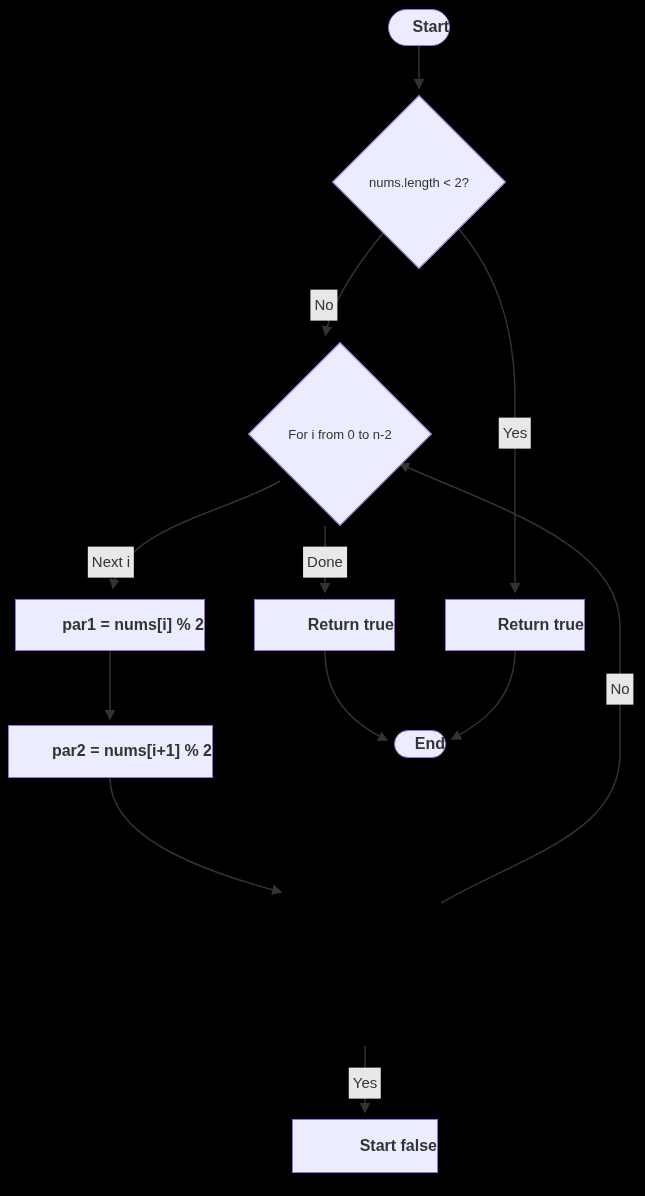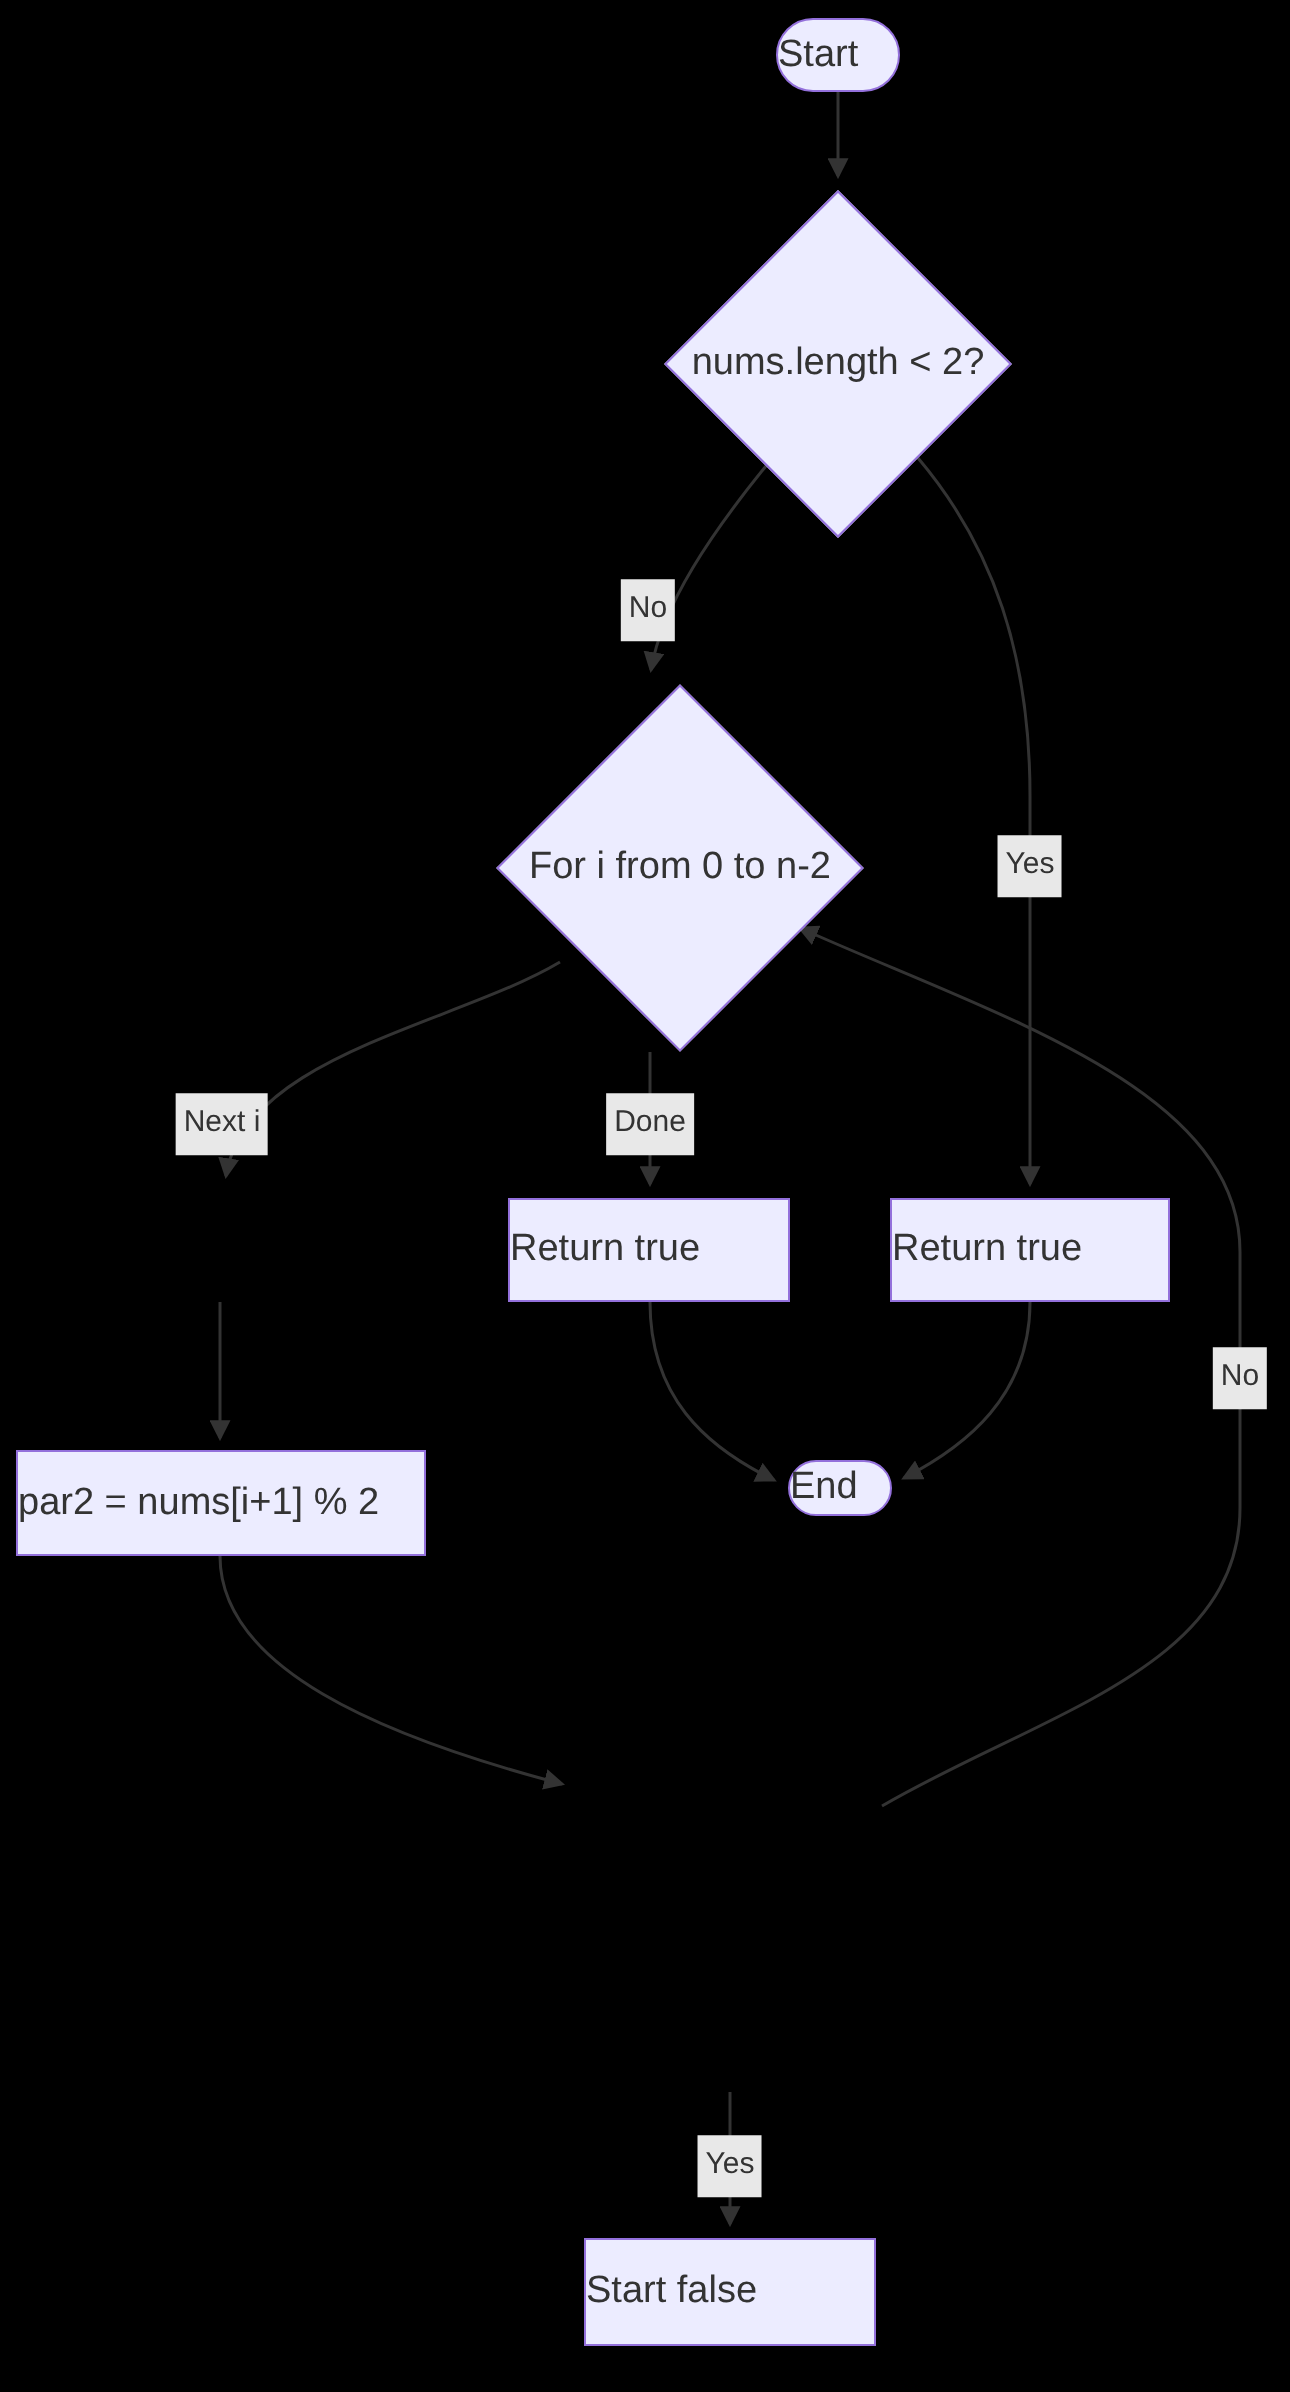--- a/index.html
+++ b/index.html
@@ -27,24 +27,25 @@
     stroke-width: 1.5px;
   }
   .node {
     position: absolute;
     box-sizing: border-box;
     background: #ECECFF;
     border: 1px solid #9370DB;
     color: #333333;
     display: flex;
     align-items: center;
-    justify-content: flex-start;
-    font-size: 19px;
+    justify-content: flex-end;
+    font-size: 16px;
     text-align: center;
     line-height: 1.15;
+    font-weight: bold;
   }
   .stadium {
     border-radius: 19px;
   }
   .diamond {
     position: absolute;
     background: transparent;
   }
   .diamond .shape {
     position: absolute;
@@ -54,21 +55,21 @@
     box-sizing: border-box;
     background: #ECECFF;
     border: 1px solid #9370DB;
   }
   .diamond .diamond-label {
     position: absolute;
     inset: 0;
     display: flex;
     align-items: center;
     justify-content: center;
-    font-size: 19px;
+    font-size: 13px;
     color: #333333;
     z-index: 1;
   }
   .edge-label {
     position: absolute;
     transform: translate(-50%, -50%);
     background: #e8e8e8;
     color: #333333;
     font-size: 15px;
     padding: 6px 4px;
@@ -107,20 +108,23 @@
   <div class="diamond" style="left:332px; top:95px; width:174px; height:174px;">
     <div class="shape" style="width:123px; height:123px;"></div>
     <div class="diamond-label">nums.length &lt; 2?</div>
   </div>
 
   <div class="diamond" style="left:248px; top:342px; width:184px; height:184px;">
     <div class="shape" style="width:130px; height:130px;"></div>
     <div class="diamond-label">For i from 0 to n-2</div>
   </div>
 
+  <div class="node" style="left:15px; top:599px; width:190px; height:52px;">
+    <span>par1 = nums[i] % 2</span>
+  </div>
 
   <div class="node" style="left:254px; top:599px; width:141px; height:52px;">
     <span>Return true</span>
   </div>
 
   <div class="node" style="left:445px; top:599px; width:140px; height:52px;">
     <span>Return true</span>
   </div>
 
   <div class="node" style="left:8px; top:725px; width:205px; height:53px;">

